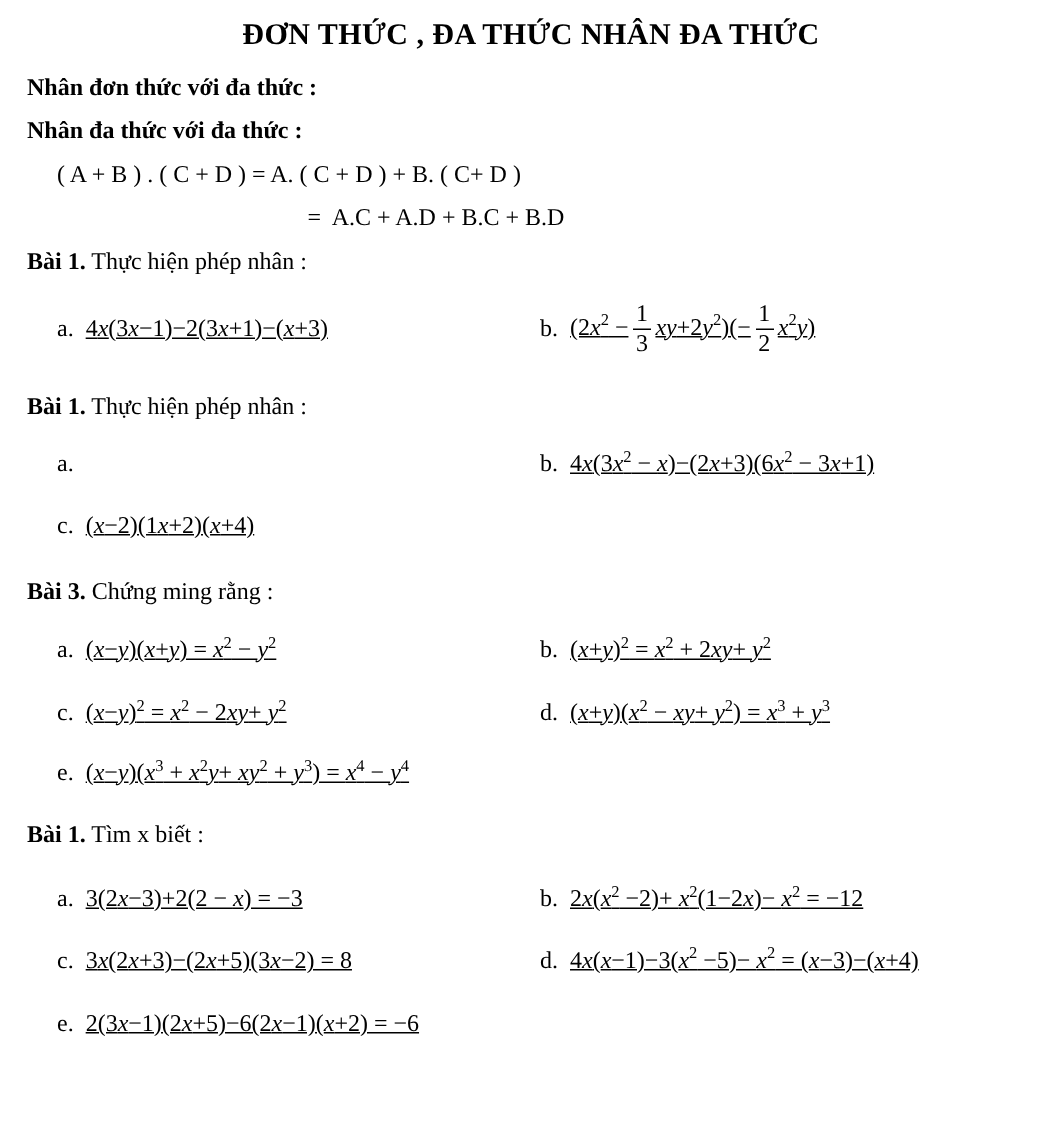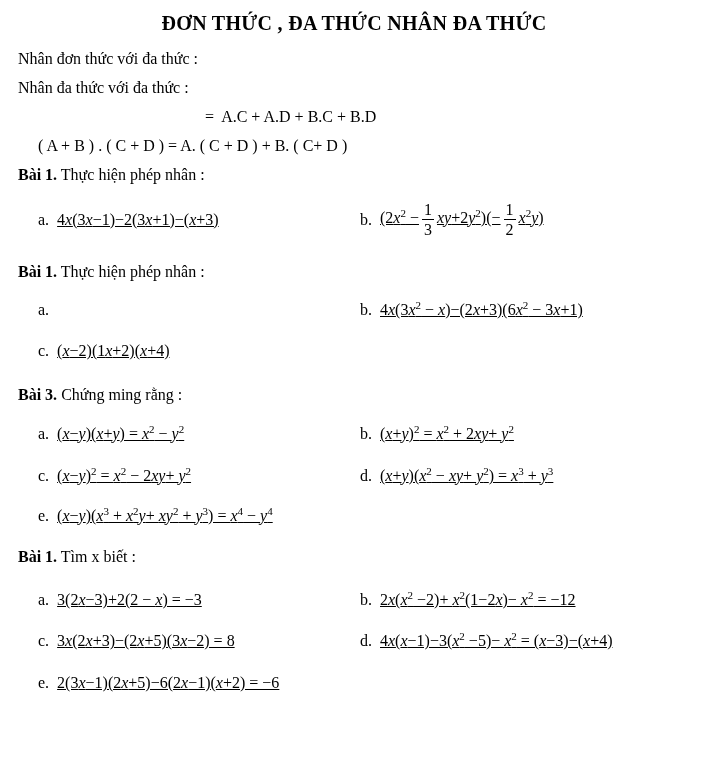--- a/index.html
+++ b/index.html
@@ -2,21 +2,21 @@
 <html><head>
 <meta charset="utf-8">
 <style>
   html,body{margin:0;padding:0;}
   body{
     width:708px;height:758px;overflow:hidden;background:#ffffff;color:#000000;
     font-family:"Liberation Serif","DejaVu Serif",serif;font-size:16px;line-height:22px;
   }
   .page{padding:12px 18px 0 18px;box-sizing:border-box;}
   .title{text-align:center;font-weight:bold;font-size:20px;letter-spacing:.3px;margin:0 0 14px 0;}
-  .lead{font-weight:normal;margin:0 0 7px 0;}
+  .lead{font-weight:bold;margin:0 0 7px 0;}
   .formula{margin:0 0 9px 0;padding-left:20px;white-space:pre;}
   .formula.cont{padding-left:187px;margin-bottom:7px;}
   .mb7{margin-bottom:7px;}
   .sec-head{margin:0;}
   .sec-head .no{font-weight:bold;}
   .row{display:grid;grid-template-columns:322px 1fr;padding-left:20px;align-items:center;}
   .item{display:flex;align-items:center;gap:8px;}
   .ilabel{flex:0 0 auto;}
   .math{white-space:nowrap;text-decoration:underline;}
   .math i{font-style:italic;}
@@ -31,22 +31,22 @@
 </head>
 <body>
 
 <div class="page">
 
   <div class="title">ĐƠN THỨC , ĐA THỨC NHÂN ĐA THỨC</div>
 
   <div class="lead">Nhân đơn thức với đa thức :</div>
 
   <div class="lead">Nhân đa thức với đa thức :</div>
+  <div class="formula mb7">( A + B ) . ( C + D ) = A. ( C + D ) + B. ( C+ D )</div>
   <div class="formula cont">=  A.C + A.D + B.C + B.D</div>
-  <div class="formula mb7">( A + B ) . ( C + D ) = A. ( C + D ) + B. ( C+ D )</div>
 
   <section>
     <div class="sec-head"><span class="no">Bài 1.</span><span> Thực hiện phép nhân :</span></div>
     <div class="row mt14">
       <div class="item">
         <span class="ilabel">a.</span>
         <span class="math"><span>4<i>x</i>(3<i>x</i>−1)−2(3<i>x</i>+1)−(<i>x</i>+3)</span></span>
       </div>
       <div class="item">
         <span class="ilabel">b.</span>

